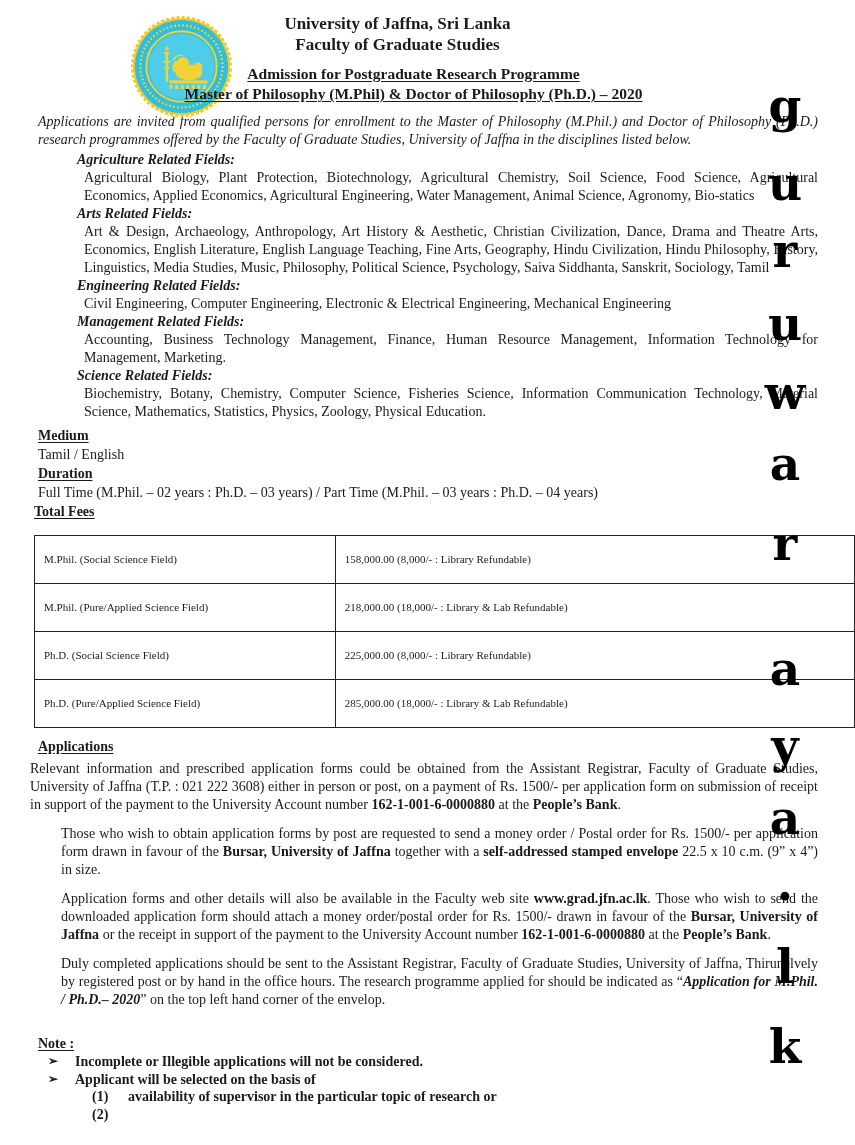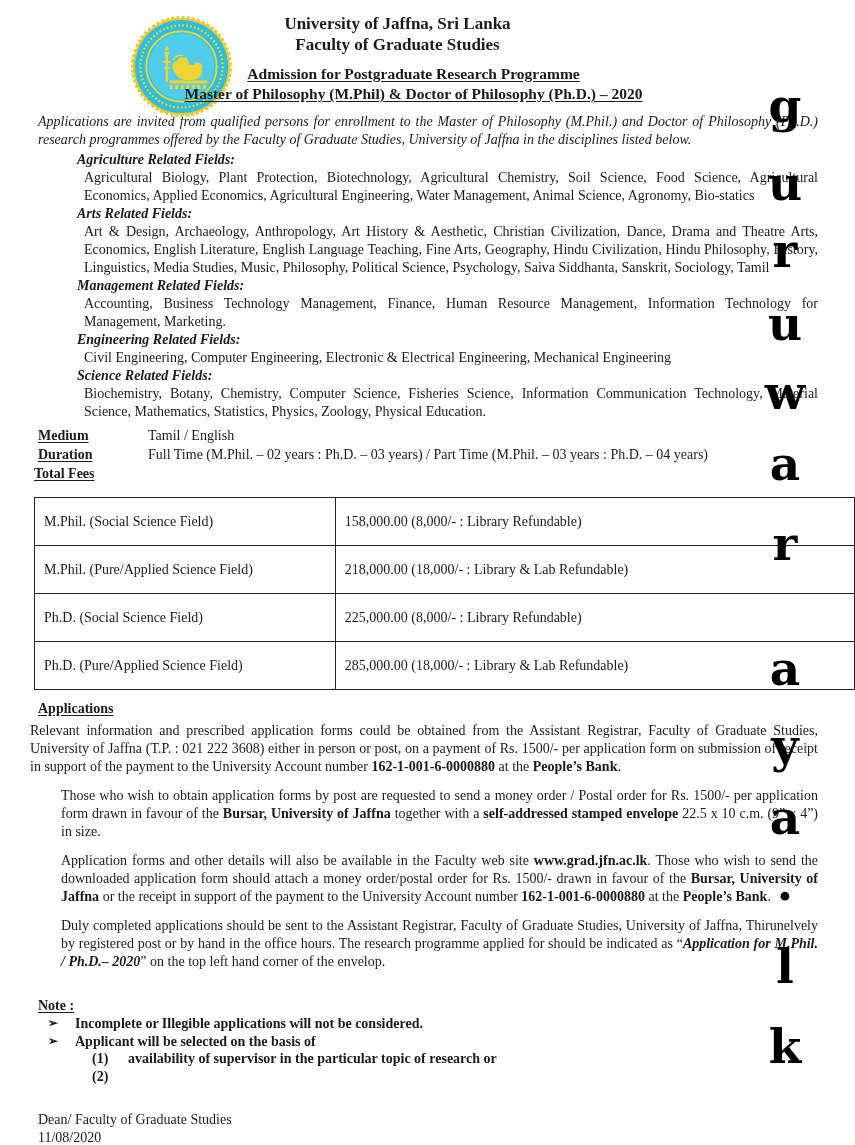--- a/index.html
+++ b/index.html
@@ -14,26 +14,26 @@
   .h-uni   { font-size:17px; font-weight:bold; line-height:21px; transform:translateX(-30px); }
   .h-fac   { font-size:17px; font-weight:bold; line-height:21px; transform:translateX(-30px); }
   .h-title { font-size:15.5px; font-weight:bold; line-height:20px;
              text-decoration:underline; text-underline-offset:2px; transform:translateX(-14px); }
   .h-title.first { margin-top:9px; }
   
   .intro { margin:9px 37px 0 38px; text-align:justify; font-size:14px; line-height:18px;font-style:italic; }
   .fields { margin-top:2px; font-size:14px; line-height:18px; }
   .field-label { margin-left:77px; font-weight:bold; font-style:italic; }
   .field-items { margin-left:84px; margin-right:37px; text-align:justify; }
-  .kv { display:flex; font-size:14px; line-height:19px; margin:0 37px 0 38px; }
+  .kv { display:flex; font-size:14px; line-height:19px; margin:0 37px 0 38px;flex-direction:column; }
   .kv.first { margin-top:5px; }
   .kv-label { width:110px; flex:none; font-weight:bold; text-decoration:underline; text-underline-offset:2px; }
   .fees-row { display:flex; margin-left:34px;flex-direction:column; }
   .fees-table { border-collapse:collapse; margin-top:14px; }
-  .fees-table td { border:1.4px solid #222; font-size:14px; line-height:17px; padding:15px 9px; }
+  .fees-table td { border:1.4px solid #222; font-size:11px; line-height:17px; padding:15px 9px; }
   .fees-table td.c1 { width:196px; }
   .fees-table td.c2 { width:352px; }
   .sec-heading { margin:10px 0 0 38px; font-size:14px; line-height:18px; font-weight:bold;
                  text-decoration:underline; text-underline-offset:2px; }
   .apara { margin:11px 37px 0 61px; text-align:justify; font-size:14px; line-height:18px; }
   .apara.first { margin-top:4px;margin-left:30px; }
   .note-heading { margin-top:26px; }
   .bullet-row { display:flex; margin:0 37px 0 48px; font-size:14px; line-height:17.5px; font-weight:bold; }
   .bullet-glyph { width:27px; flex:none; font-size:12px; }
   .sub-row { display:flex; margin:0 37px 0 92px; font-size:14px; line-height:17.5px; font-weight:bold; }
@@ -89,26 +89,26 @@
   <div class="fields">
     <div>
       <div class="field-label">Agriculture Related Fields:</div>
       <div class="field-items">Agricultural Biology, Plant Protection, Biotechnology, Agricultural Chemistry, Soil Science, Food Science, Agricultural Economics, Applied Economics, Agricultural Engineering, Water Management, Animal Science, Agronomy, Bio-statics</div>
     </div>
     <div>
       <div class="field-label">Arts Related Fields:</div>
       <div class="field-items">Art &amp; Design, Archaeology, Anthropology, Art History &amp; Aesthetic, Christian Civilization, Dance, Drama and Theatre Arts, Economics, English Literature, English Language Teaching, Fine Arts, Geography, Hindu Civilization, Hindu Philosophy, History, Linguistics, Media Studies, Music, Philosophy, Political Science, Psychology, Saiva Siddhanta, Sanskrit, Sociology, Tamil</div>
     </div>
     <div>
+      <div class="field-label">Engineering Related Fields:</div>
+      <div class="field-items">Civil Engineering, Computer Engineering, Electronic &amp; Electrical Engineering, Mechanical Engineering</div>
+    </div>
+    <div>
       <div class="field-label">Management Related Fields:</div>
       <div class="field-items">Accounting, Business Technology Management, Finance, Human Resource Management, Information Technology for Management, Marketing.</div>
-    </div>
-    <div>
-      <div class="field-label">Engineering Related Fields:</div>
-      <div class="field-items">Civil Engineering, Computer Engineering, Electronic &amp; Electrical Engineering, Mechanical Engineering</div>
     </div>
     <div>
       <div class="field-label">Science Related Fields:</div>
       <div class="field-items">Biochemistry, Botany, Chemistry, Computer Science, Fisheries Science, Information Communication Technology, Material Science, Mathematics, Statistics, Physics, Zoology, Physical Education.</div>
     </div>
   </div>
 
   <div class="kv first">
     <span class="kv-label">Medium</span>
     <span>Tamil / English</span>

